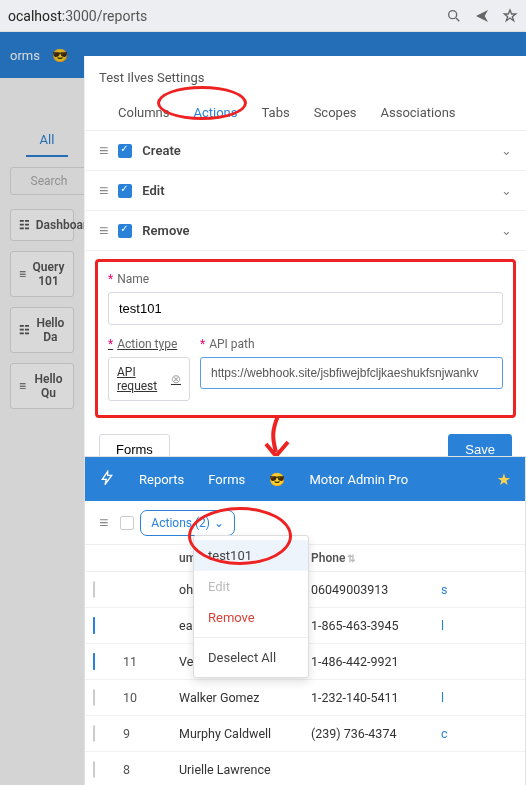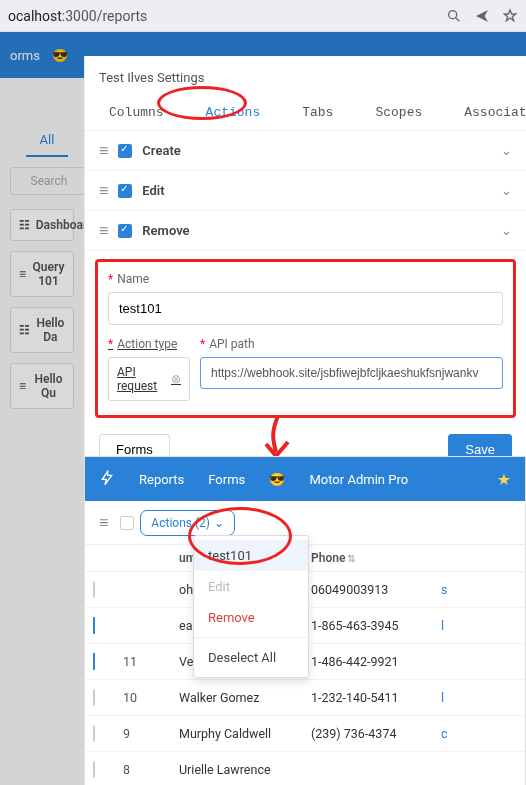--- a/index.html
+++ b/index.html
@@ -16,21 +16,21 @@
   .page-behind .top-strip { height:46px; background:#2a82d8; display:flex; align-items:center; padding-left:10px; gap:12px; color:#fff; font-size:13px; }
   .page-behind .left-col { padding:10px 6px; width:84px;text-align:center; }
   .page-behind .tab-all { color:#2a82d8; border-bottom:2px solid #2a82d8; display:inline-block; padding:8px 14px; font-size:13px; margin:36px 0 10px 10px; }
   .page-behind .search { width:78px; border:1px solid #ddd; border-radius:3px; padding:6px 8px; font-size:12px; color:#aaa; margin:0 0 14px 4px; }
   .page-behind .btn-ghost { display:flex; align-items:center; gap:6px; border:1px solid #ddd; background:#fff; border-radius:3px; padding:8px 8px; margin:0 4px 10px 4px; font-weight:600; color:#555; font-size:12px; }
   .overlay { position:absolute; top:32px; left:0; right:0; bottom:0; background:rgba(0,0,0,0.15); }
   
   
   .modal { position:absolute; top:56px; left:84px; right:0; background:#fff; border-left:1px solid #eee; padding:0 0 8px 0; }
   .modal-title { padding:14px 14px 10px 14px; font-size:13px; color:#555; }
-  .tabs { display:flex; gap:34px; padding:0 20px; border-bottom:1px solid #eee;font-family:Liberation Mono, monospace; }
+  .tabs { display:flex; gap:16px; padding:0 29px; border-bottom:1px solid #eee; }
   .tab { padding:10px 4px; font-size:13px; color:#555; cursor:pointer; }
   .tab.active { color:#2a82d8; }
   
   .action-row { display:flex; align-items:center; gap:10px; padding:10px 14px; border-bottom:1px solid #f0f0f0; }
   .drag { color:#888; font-size:16px; cursor:grab; }
   .chk { width:14px; height:14px; background:#2a82d8; border-radius:2px; position:relative; }
   .chk::after { content:"✓"; color:#fff; font-size:10px; position:absolute; top:-1px; left:2px; }
   .action-label { flex:1; font-weight:600; color:#444; font-size:13px; }
   .chev { color:#888; }
   

